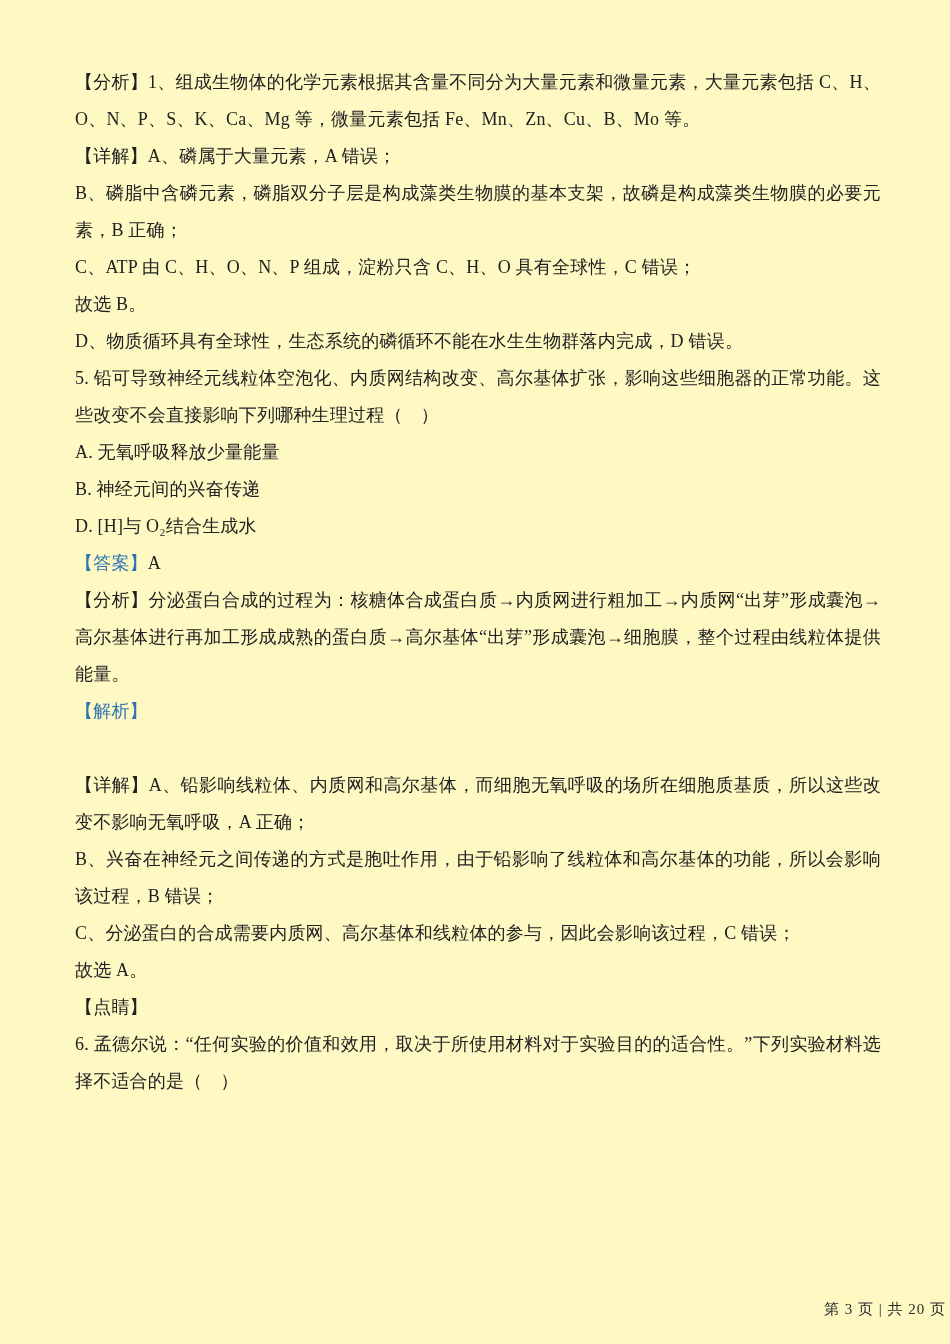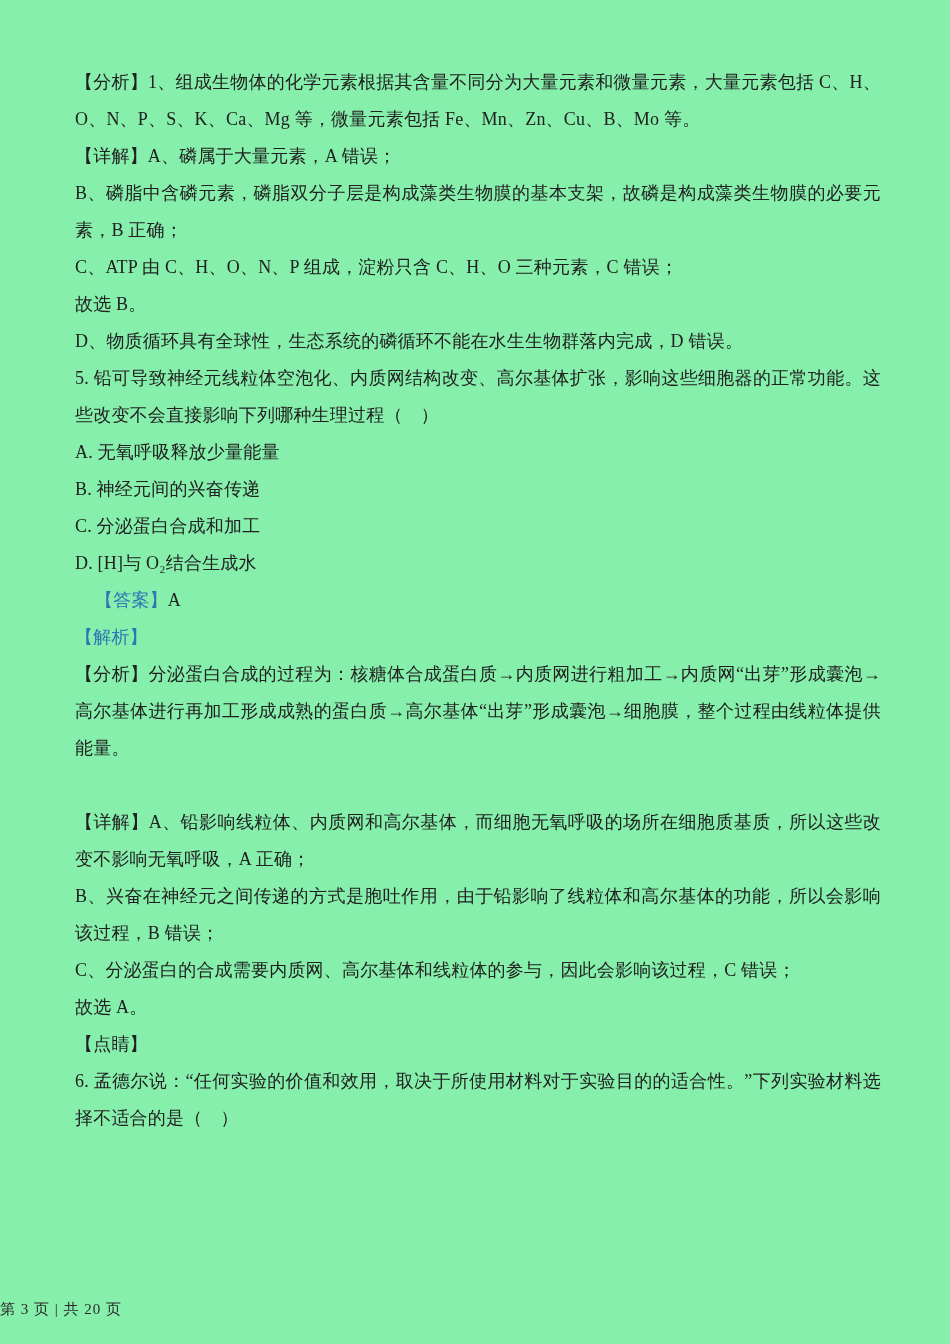--- a/index.html
+++ b/index.html
@@ -1,20 +1,20 @@
 <!DOCTYPE html>
 <html><head>
 <meta charset="utf-8">
 <style>
   html, body { margin: 0; padding: 0; background: #ffffff; }
   .page {
     position: relative;
     width: 950px;
     height: 1344px;
-    background: #86efac;
+    background: #fef9c3;
     overflow: hidden;
     font-family: "Liberation Serif", "DejaVu Serif", serif;
     color: #212121;
   }
   .doc {
     position: absolute;
     top: 64px;
     left: 75px;
     width: 806px;
   }
@@ -26,59 +26,58 @@
     letter-spacing: 0.2px;
     word-break: break-all;
   }
   .doc p.spacer { height: 37px; }
   .doc .label { font-weight: normal; }
   .footer {
     position: absolute;
     left: 0;
     right: 4px;
     top: 1300px;
-    text-align: left;
+    text-align: right;
     font-size: 15px;
     color: #2b2b2b;
     letter-spacing: 1px;
   }
 </style>
 </head>
 <body>
 
 <div class="page">
   <div class="doc">
   <p><span class="text">【分析】1、组成生物体的化学元素根据其含量不同分为大量元素和微量元素，大量元素包括 C、H、O、N、P、S、K、Ca、Mg 等，微量元素包括 Fe、Mn、Zn、Cu、B、Mo 等。</span></p>
 
 
   <p><span class="text">【详解】A、磷属于大量元素，A 错误；</span></p>
 
   <p><span class="text">B、磷脂中含磷元素，磷脂双分子层是构成藻类生物膜的基本支架，故磷是构成藻类生物膜的必要元素，B 正确；</span></p>
 
-  <p><span class="text">C、ATP 由 C、H、O、N、P 组成，淀粉只含 C、H、O 三种元素，C 错误；</span></p>
+  <p><span class="text">C、ATP 由 C、H、O、N、P 组成，淀粉只含 C、H、O 具有全球性，C 错误；</span></p>
 
   <p><span class="text">故选 B。</span></p>
 
   <p><span class="text">D、物质循环具有全球性，生态系统的磷循环不能在水生生物群落内完成，D 错误。</span></p>
 
   <p><span class="text">5. 铅可导致神经元线粒体空泡化、内质网结构改变、高尔基体扩张，影响这些细胞器的正常功能。这些改变不会直接影响下列哪种生理过程（　）</span></p>
 
   <p><span class="text">A. 无氧呼吸释放少量能量</span></p>
 
   <p><span class="text">B. 神经元间的兴奋传递</span></p>
 
-  <p><span class="text">C. 分泌蛋白合成和加工</span></p>
 
   <p><span class="text">D. [H]与 O₂结合生成水</span></p>
 
-  <p><span class="label" style="color: rgb(46, 116, 181); margin-left: 20px;">【答案】</span><span class="text">A</span></p>
+  <p><span class="label" style="color: rgb(46, 116, 181);">【答案】</span><span class="text">A</span></p>
+
+  <p><span class="text">【分析】分泌蛋白合成的过程为：核糖体合成蛋白质→内质网进行粗加工→内质网“出芽”形成囊泡→高尔基体进行再加工形成成熟的蛋白质→高尔基体“出芽”形成囊泡→细胞膜，整个过程由线粒体提供能量。</span></p>
 
   <p><span class="label" style="color: rgb(46, 116, 181);">【解析】</span><span class="text"></span></p>
-
-  <p><span class="text">【分析】分泌蛋白合成的过程为：核糖体合成蛋白质→内质网进行粗加工→内质网“出芽”形成囊泡→高尔基体进行再加工形成成熟的蛋白质→高尔基体“出芽”形成囊泡→细胞膜，整个过程由线粒体提供能量。</span></p>
 
   <p class="spacer"><span class="text"></span></p>
 
   <p><span class="text">【详解】A、铅影响线粒体、内质网和高尔基体，而细胞无氧呼吸的场所在细胞质基质，所以这些改变不影响无氧呼吸，A 正确；</span></p>
 
   <p><span class="text">B、兴奋在神经元之间传递的方式是胞吐作用，由于铅影响了线粒体和高尔基体的功能，所以会影响该过程，B 错误；</span></p>
 
   <p><span class="text">C、分泌蛋白的合成需要内质网、高尔基体和线粒体的参与，因此会影响该过程，C 错误；</span></p>
 
 

